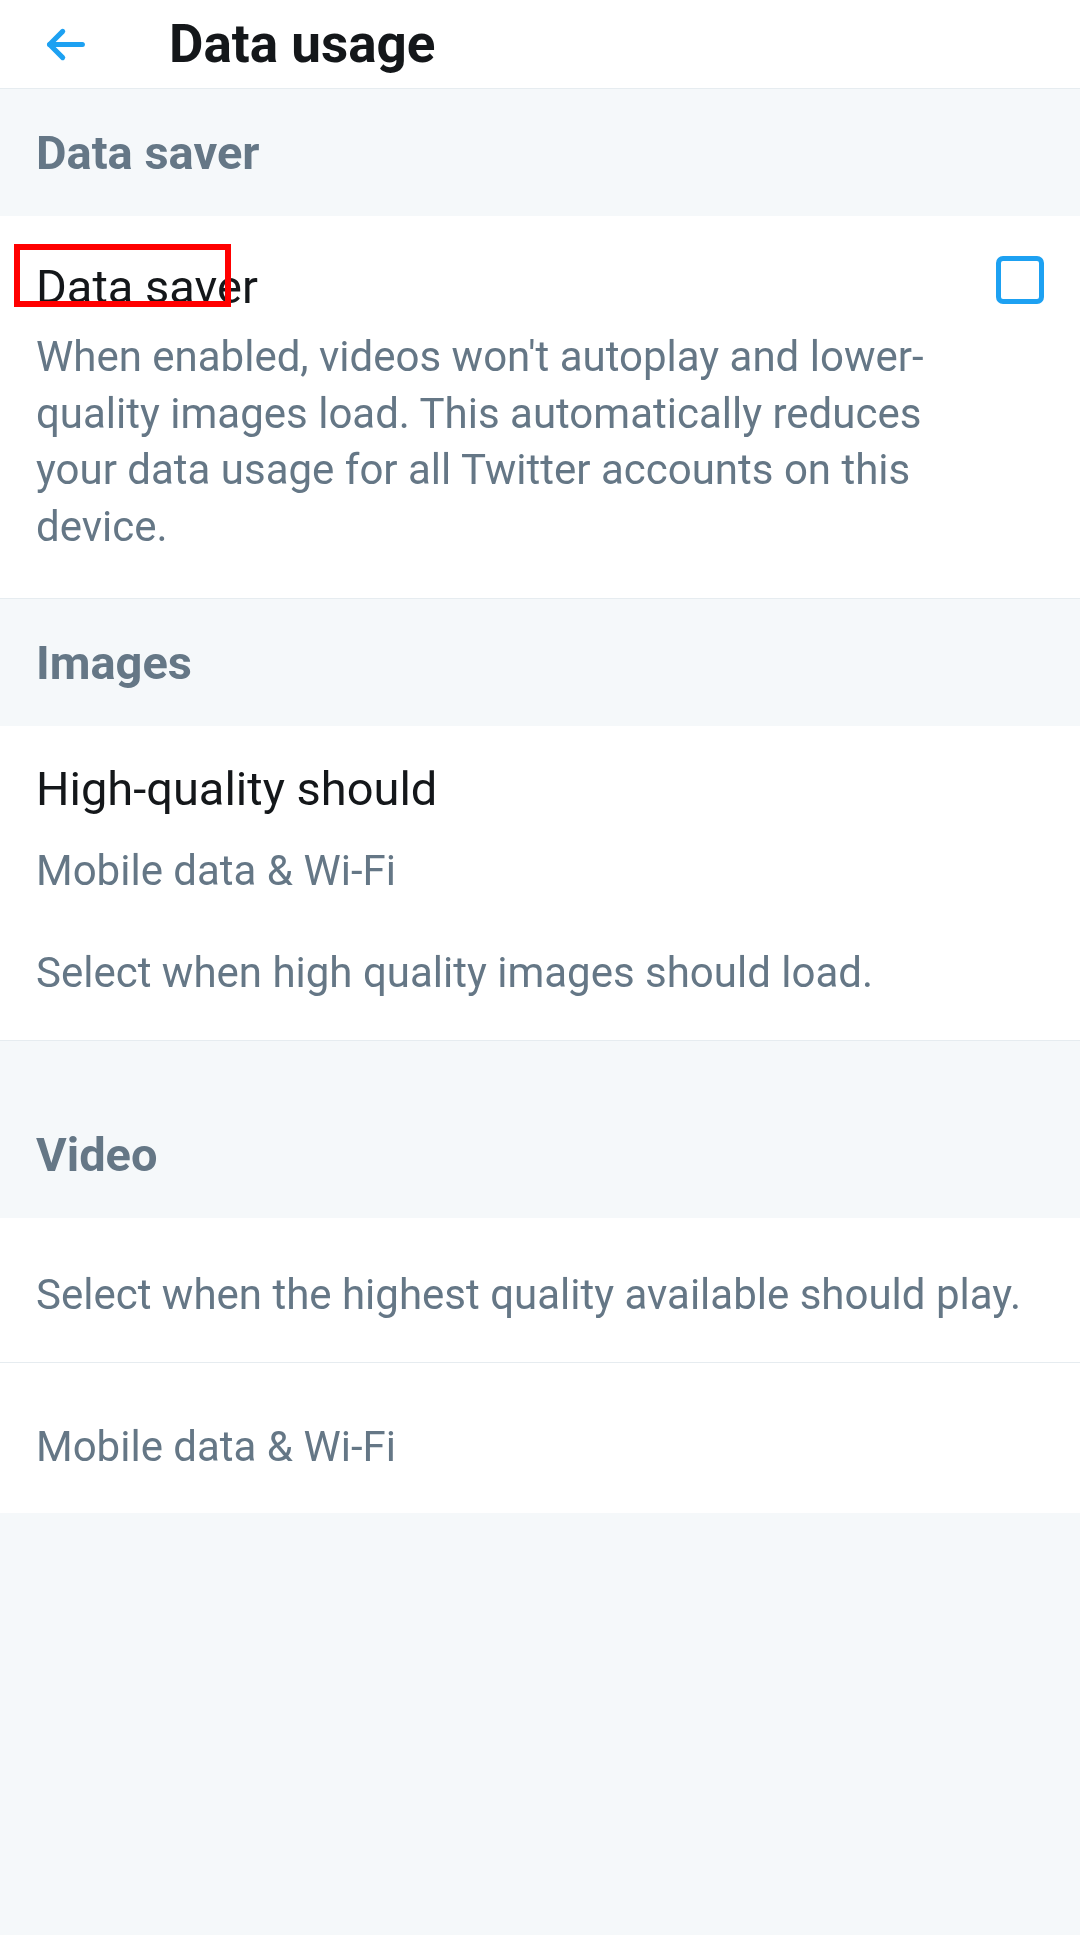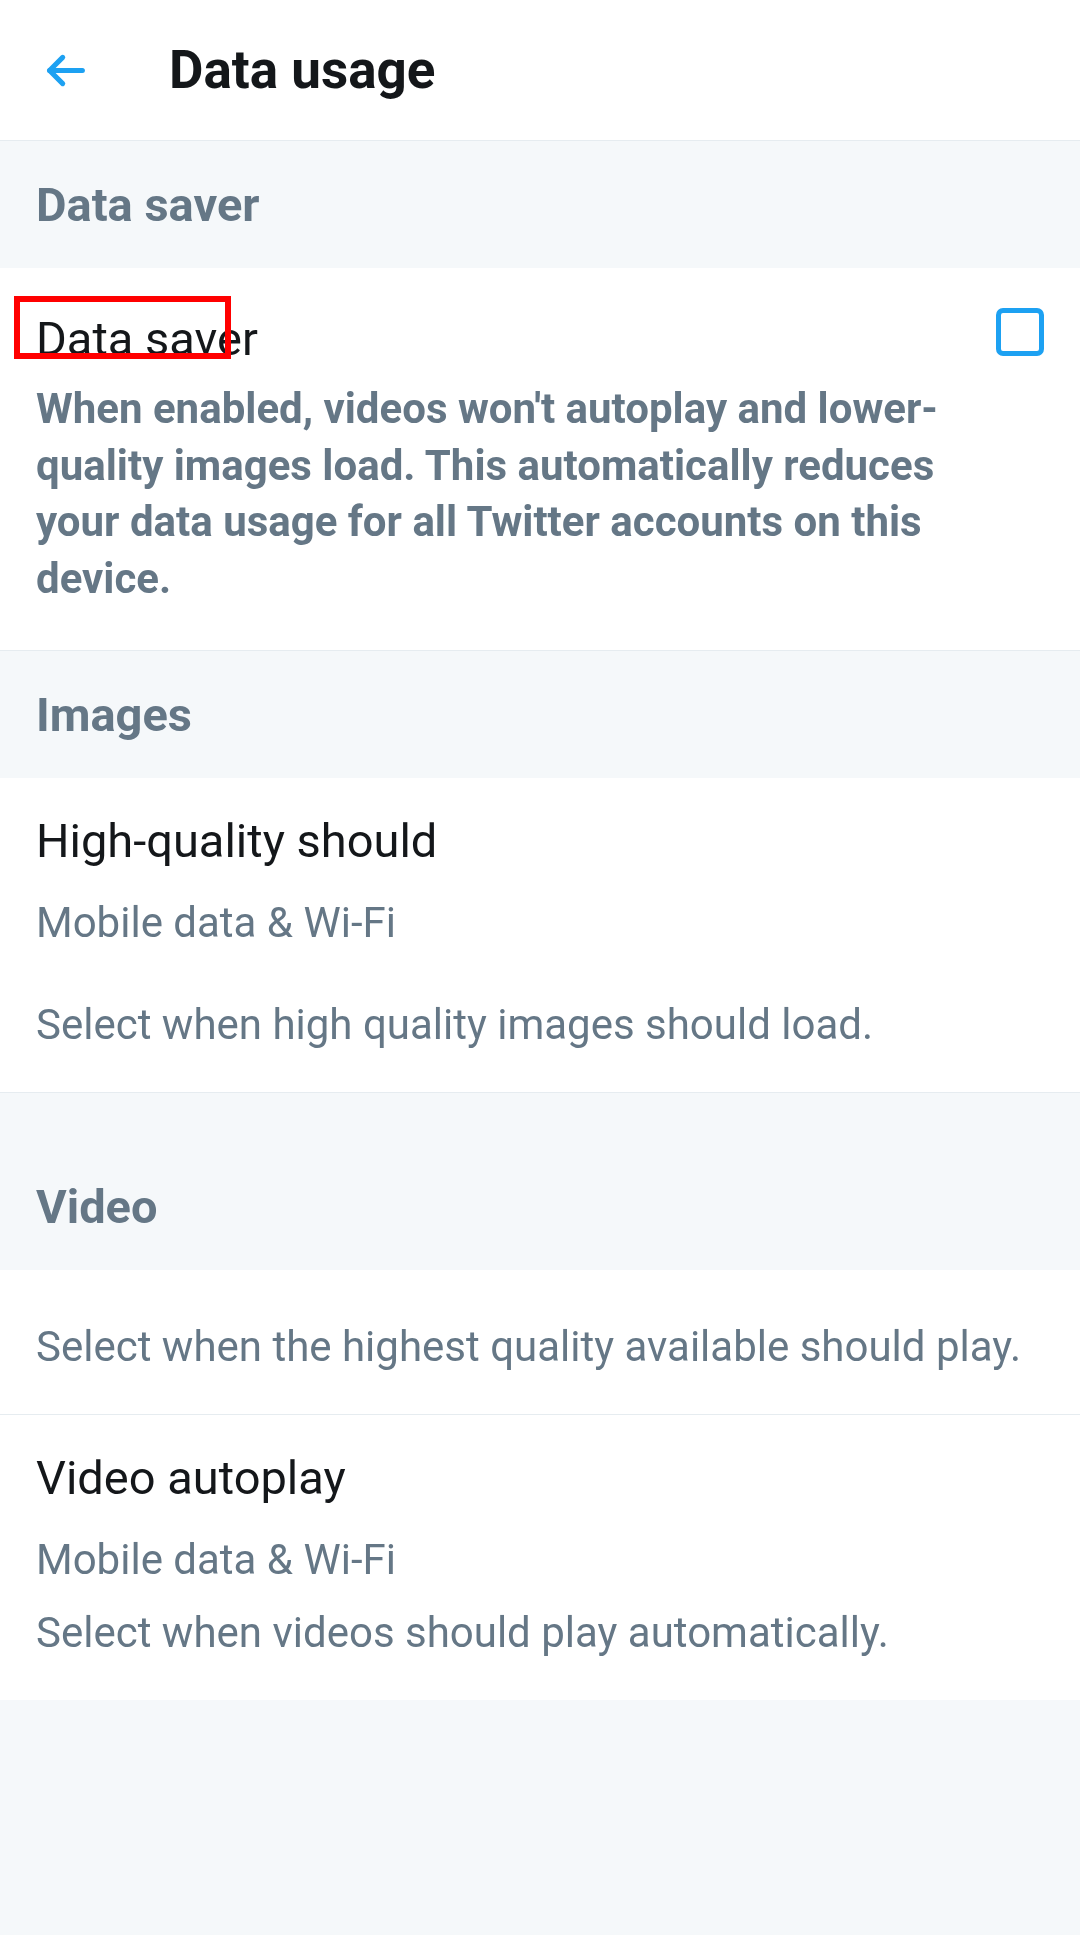--- a/index.html
+++ b/index.html
@@ -5,21 +5,21 @@
     * { margin: 0; padding: 0; box-sizing: border-box; }
     body {
       width: 1080px;
       height: 1935px;
       font-family: -apple-system, BlinkMacSystemFont, "Segoe UI", Roboto, Helvetica, Arial, sans-serif;
       background: #f5f8fa;
       color: #14171a;
     }
     .header {
       background: #ffffff;
-      height: 141px;
+      height: 89px;
       display: flex;
       align-items: center;
       padding-left: 43px;
       border-bottom: 1px solid #e6ecf0;
     }
     .back-arrow {
       color: #1da1f2;
       width: 45px;
       height: 45px;
       flex-shrink: 0;
@@ -106,37 +106,35 @@
       <polyline points="10.5 5 3.5 12 10.5 19"></polyline>
     </svg>
   </div>
   <div class="page-title">Data usage</div>
 </div>
 
 <div class="section-header">Data saver</div>
 
 <div class="row data-saver-row">
   <div class="row-title" style="position:relative;">Data saver<span class="highlight-box"></span></div>
-  <div class="row-subtitle" style="margin-top:12px;font-weight:bold;">When enabled, videos won't autoplay and lower-quality images load. This automatically reduces your data usage for all Twitter accounts on this device.</div>
+  <div class="row-subtitle" style="margin-top:12px;">When enabled, videos won't autoplay and lower-quality images load. This automatically reduces your data usage for all Twitter accounts on this device.</div>
   <div class="checkbox"></div>
 </div>
 
 <div class="section-header">Images</div>
 
 <div class="row images-section">
   <div class="row-title">High-quality should</div>
   <div class="row-subtitle">Mobile data &amp; Wi-Fi</div>
   <div class="row-desc">Select when high quality images should load.</div>
 </div>
 
 <div class="spacer"></div>
 
 <div class="section-header">Video</div>
 
 <div class="row">
   <div class="row-desc">Select when the highest quality available should play.</div>
 </div>
 
 <div class="row" style="border-bottom:none;">
-  <div class="row-title">Video autoplay</div>
   <div class="row-subtitle">Mobile data &amp; Wi-Fi</div>
-  <div class="row-desc">Select when videos should play automatically.</div>
 </div>
 
 </body></html>

